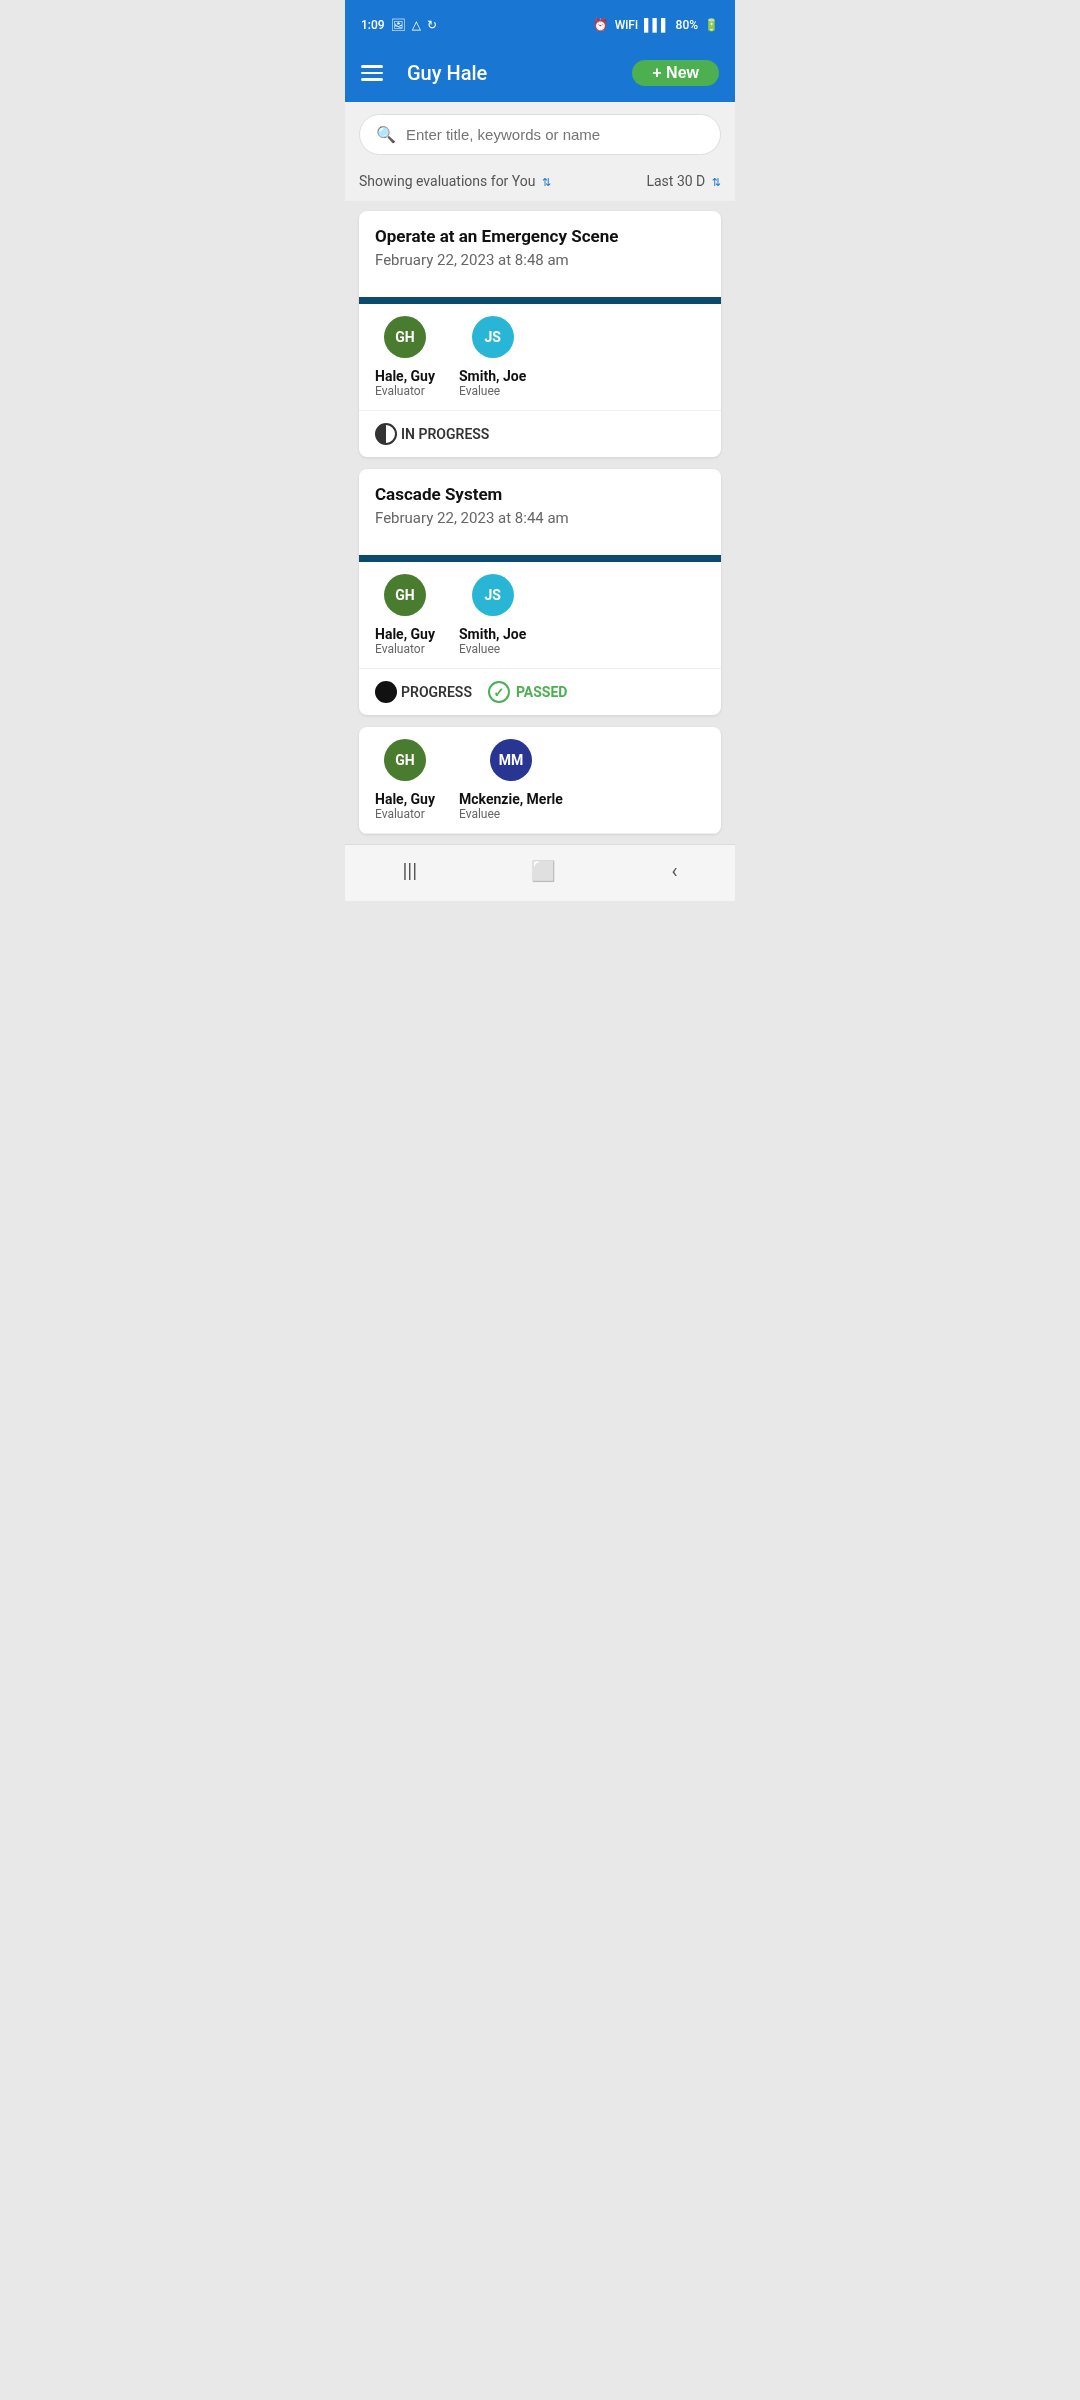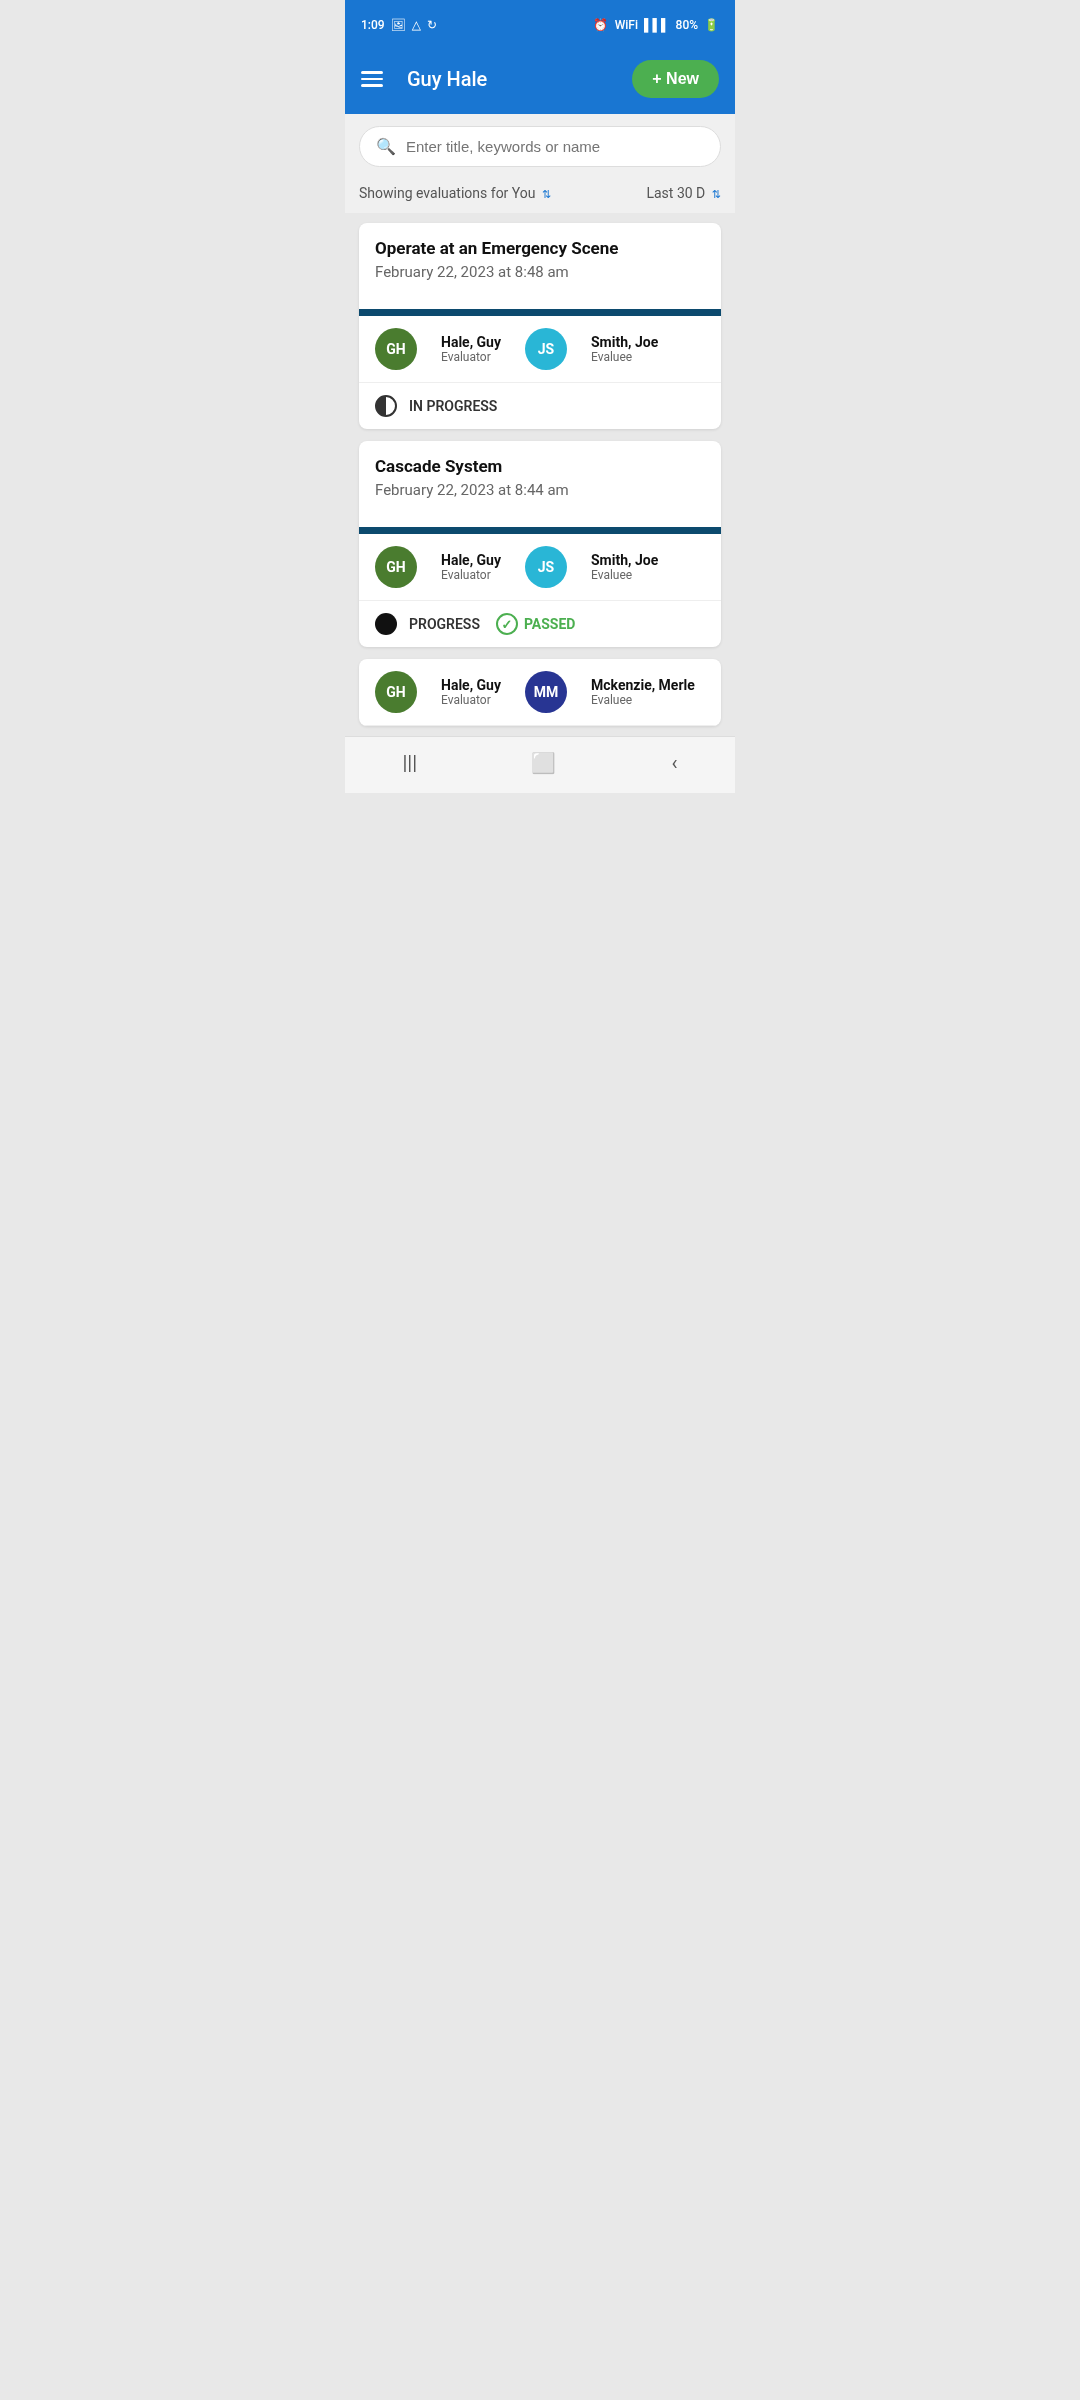--- a/index.html
+++ b/index.html
@@ -58,21 +58,21 @@
     .header-title {
       color: white;
       font-size: 20px;
       font-weight: 500;
     }
     .new-button {
       background: #4caf50;
       color: white;
       border: none;
       border-radius: 24px;
-      padding: 10px 20px;
+      padding: 4px 20px;
       font-size: 16px;
       font-weight: 600;
       display: flex;
       align-items: center;
       gap: 6px;
       cursor: pointer;
     }
 
     
     .search-container {
@@ -152,21 +152,22 @@
     .card-people {
       padding: 12px 16px;
       border-bottom: 1px solid #eee;
       display: flex;
       align-items: center;
       gap: 24px;
     }
     .person {
       display: flex;
       align-items: center;
-      gap: 24px;
+      gap: 10px;
+      flex-direction: column;
     }
     .avatar {
       width: 42px;
       height: 42px;
       border-radius: 50%;
       display: flex;
       align-items: center;
       justify-content: center;
       font-size: 14px;
       font-weight: 700;
@@ -188,21 +189,21 @@
     }
     .card-status {
       padding: 12px 16px;
       display: flex;
       align-items: center;
       gap: 16px;
     }
     .status-item {
       display: flex;
       align-items: center;
-      gap: 12px;
+      gap: 4px;
       font-size: 14px;
       font-weight: 600;
       color: #333;
     }
     .status-icon-half {
       width: 22px;
       height: 22px;
       border-radius: 50%;
       background: linear-gradient(to right, #333 50%, white 50%);
       border: 2px solid #333;

